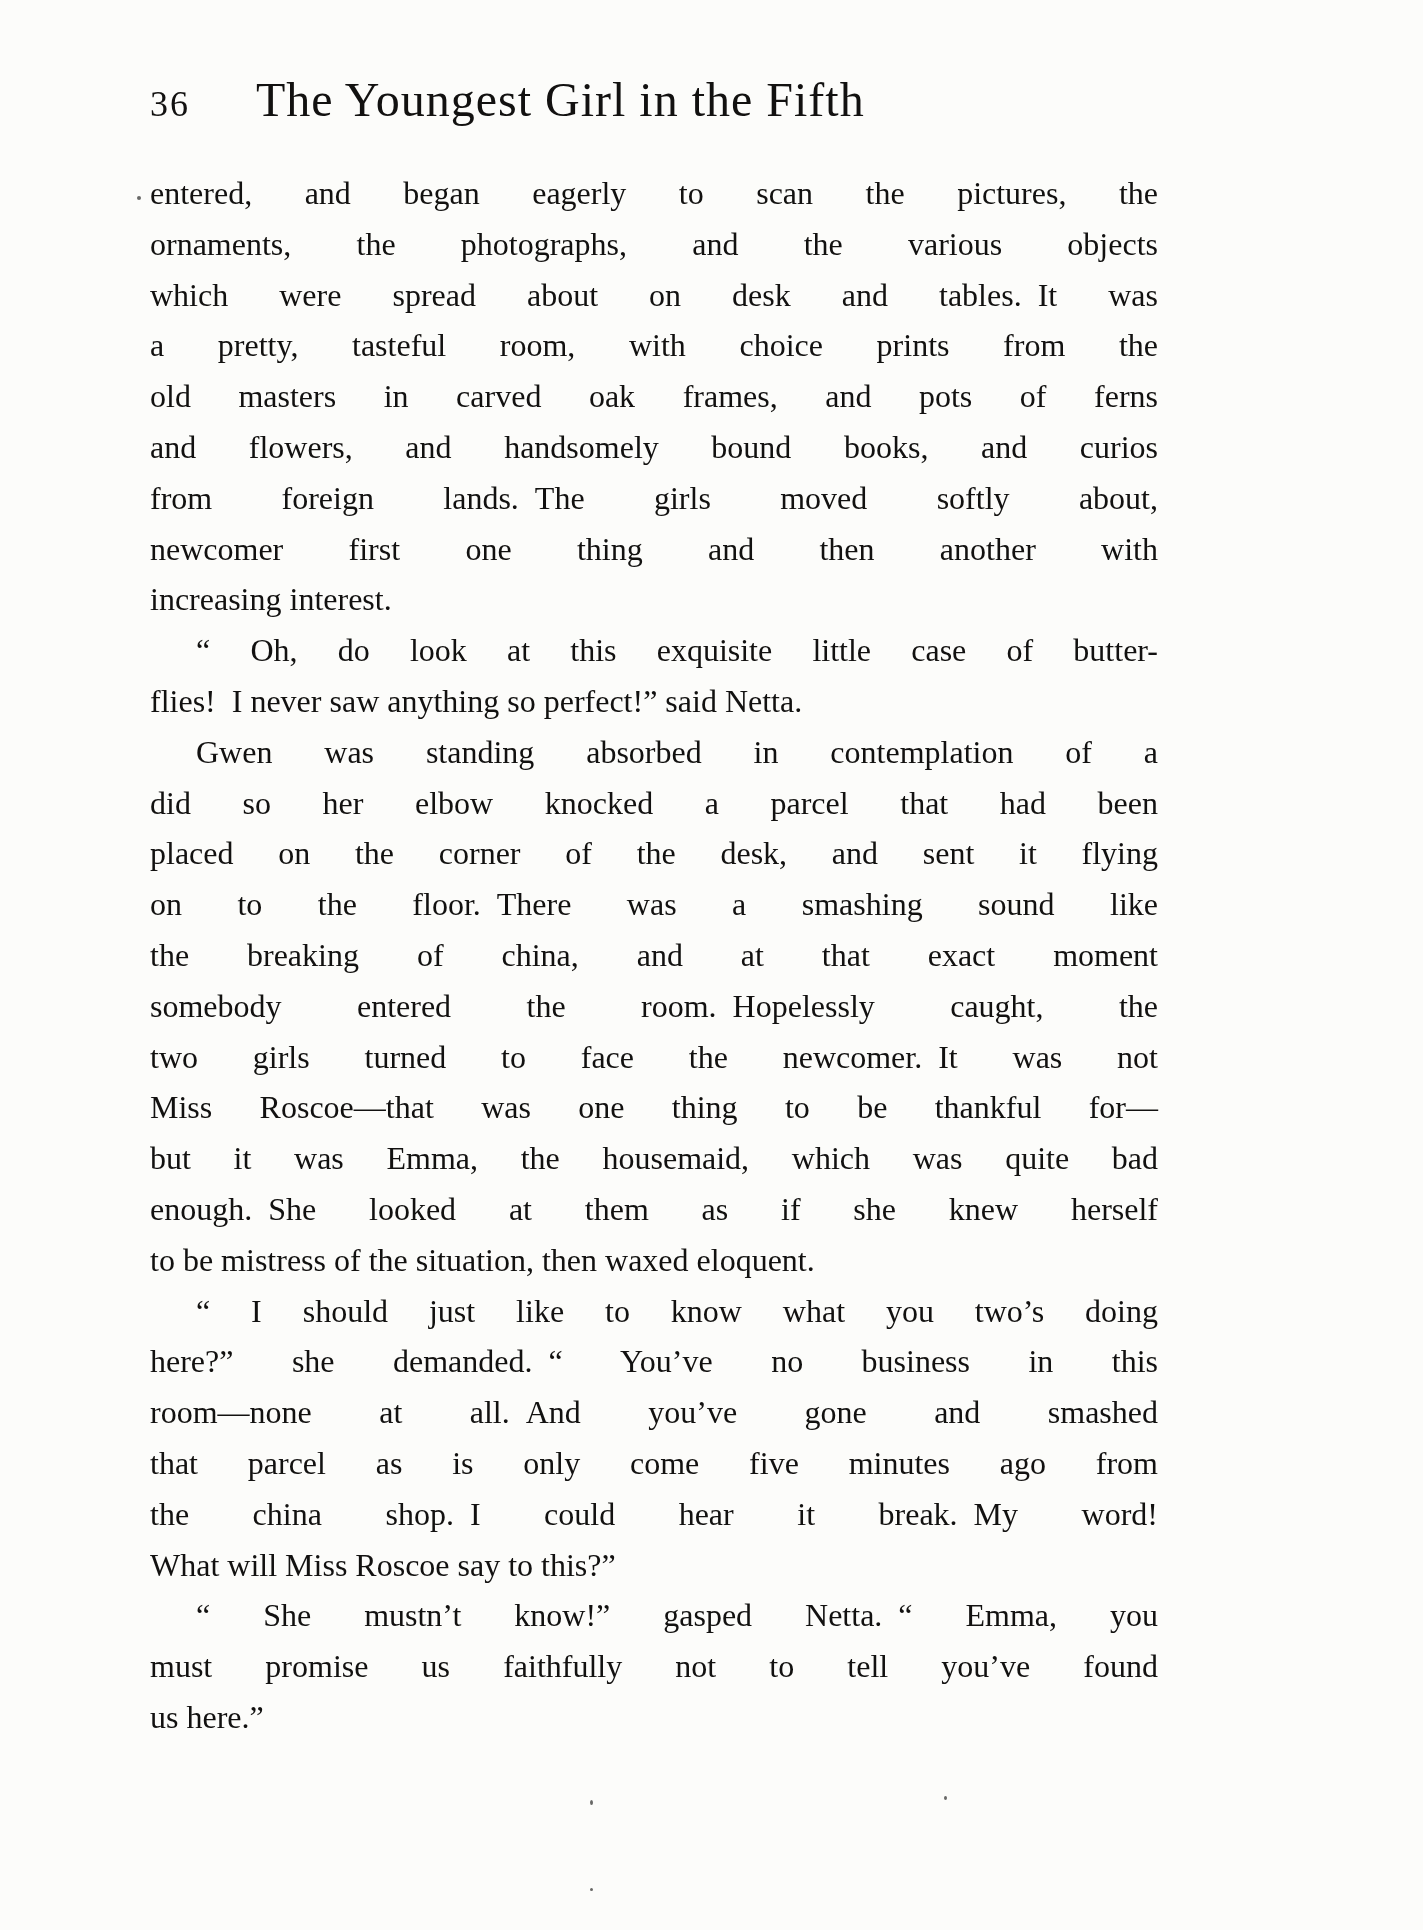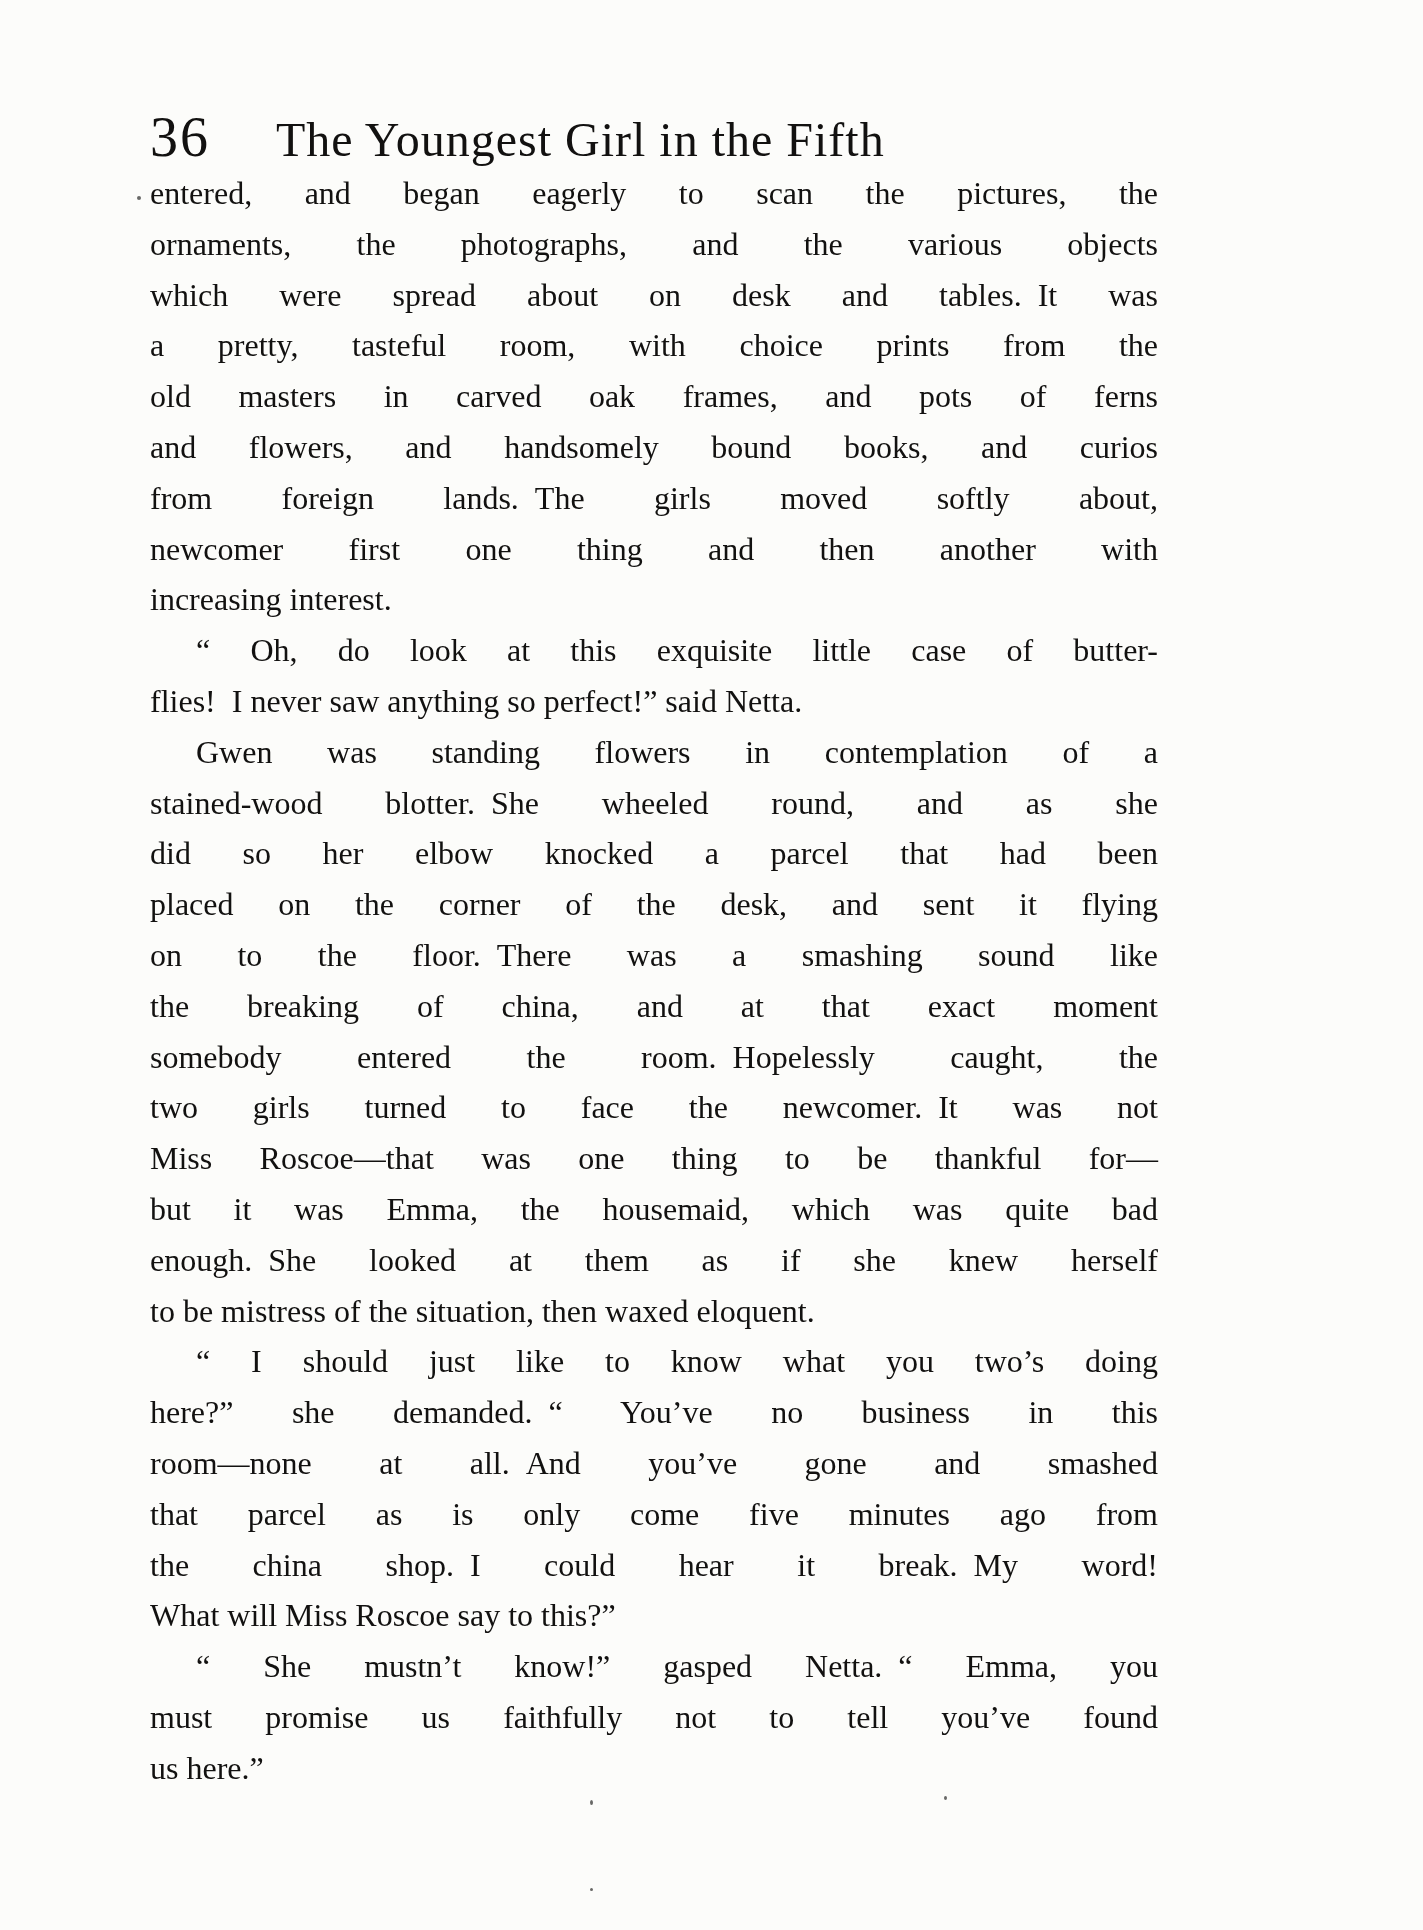--- a/index.html
+++ b/index.html
@@ -19,24 +19,23 @@
   .header {
     position: absolute;
     left: 150px;
     top: 76px;
     width: 1008px;
     display: flex;
     align-items: baseline;
     white-space: nowrap;
   }
   .page-number {
-    font-size: 56px;
+    font-size: 36px;
     line-height: 1;
     letter-spacing: 2px;
-    margin-top: 33px;
   }
   .running-title {
     font-size: 48px;
     line-height: 1;
     margin-left: 66px;
     letter-spacing: 1px;
   }
   .body-text {
     position: absolute;
     left: 150px;
@@ -79,22 +78,21 @@
       <div class="line">ornaments, the photographs, and the various objects</div>
       <div class="line">which were spread about on desk and tables. It was</div>
       <div class="line">a pretty, tasteful room, with choice prints from the</div>
       <div class="line">old masters in carved oak frames, and pots of ferns</div>
       <div class="line">and flowers, and handsomely bound books, and curios</div>
       <div class="line">from foreign lands. The girls moved softly about,</div>
       <div class="line">newcomer first one thing and then another with</div>
       <div class="line para-end">increasing interest.</div>
       <div class="line indent">“ Oh, do look at this exquisite little case of butter-</div>
       <div class="line para-end">flies! I never saw anything so perfect!” said Netta.</div>
-      <div class="line indent">Gwen was standing flowers in contemplation of a</div>
-      <div class="line">stained-wood blotter. She wheeled round, and as she</div>
+      <div class="line indent">Gwen was standing absorbed in contemplation of a</div>
       <div class="line">did so her elbow knocked a parcel that had been</div>
       <div class="line">placed on the corner of the desk, and sent it flying</div>
       <div class="line">on to the floor. There was a smashing sound like</div>
       <div class="line">the breaking of china, and at that exact moment</div>
       <div class="line">somebody entered the room. Hopelessly caught, the</div>
       <div class="line">two girls turned to face the newcomer. It was not</div>
       <div class="line">Miss Roscoe—that was one thing to be thankful for—</div>
       <div class="line">but it was Emma, the housemaid, which was quite bad</div>
       <div class="line">enough. She looked at them as if she knew herself</div>
       <div class="line para-end">to be mistress of the situation, then waxed eloquent.</div>

